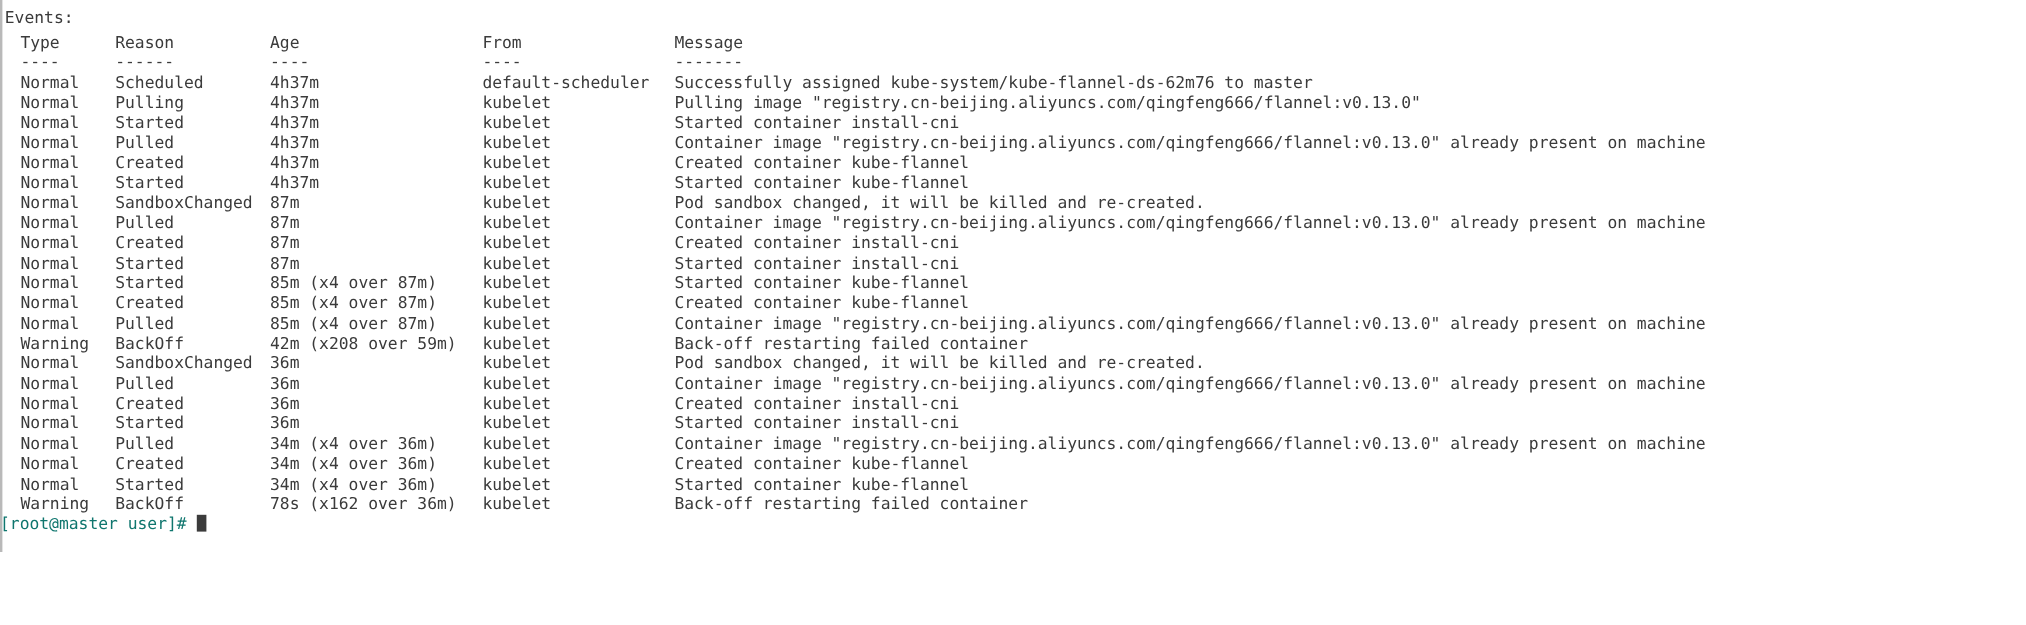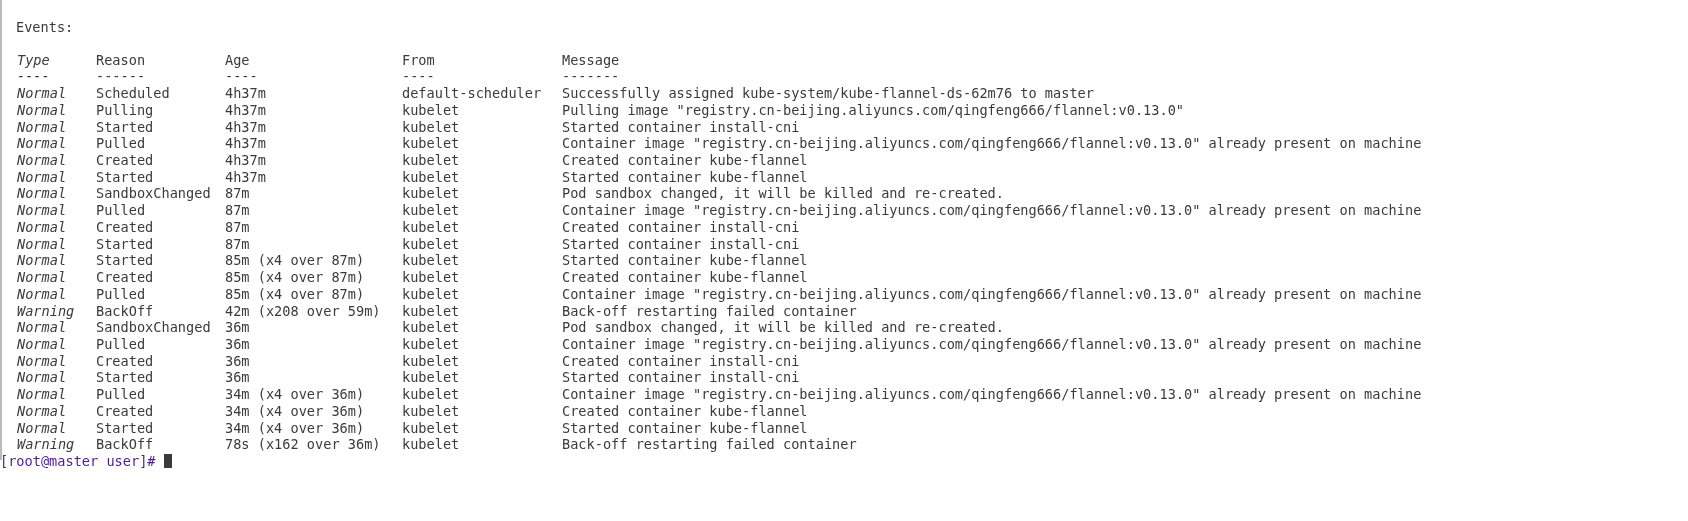--- a/index.html
+++ b/index.html
@@ -36,44 +36,44 @@
     top: 0;
     width: 2px;
     height: 460px;
     background: #b9b9b9;
   }
 
   .line {
     white-space: pre;
     height: 16.72px;
     line-height: 16.72px;
-    margin: 16px;
+    margin: 4px;
     padding: 0;
     color: #3b3b3b;
   }
 
   
   .row {
     white-space: pre;
     height: 16.72px;
     line-height: 16.72px;
     display: block;
   }
-  .col-type    { display: inline-block; width: 79px; font-style: italic;  }   
+  .col-type    { display: inline-block; width: 79px;  }   
   .col-reason  { display: inline-block; width: 129px; }   
   .col-age     { display: inline-block; width: 177px; }   
   .col-from    { display: inline-block; width: 160px; }   
   .col-msg     { display: inline-block; }
   .indent      { display: inline-block; width: 17px; }
 
   .prompt-line {
     white-space: pre;
     height: 16.72px;
     line-height: 16.72px;
-    color: #4c1d95;
+    color: #0f766e;
   }
   .cursor {
     display: inline-block;
     width: 8.4px;
     height: 14px;
     background: #3b3b3b;
     vertical-align: -2px;
   }
 </style>
 </head>

